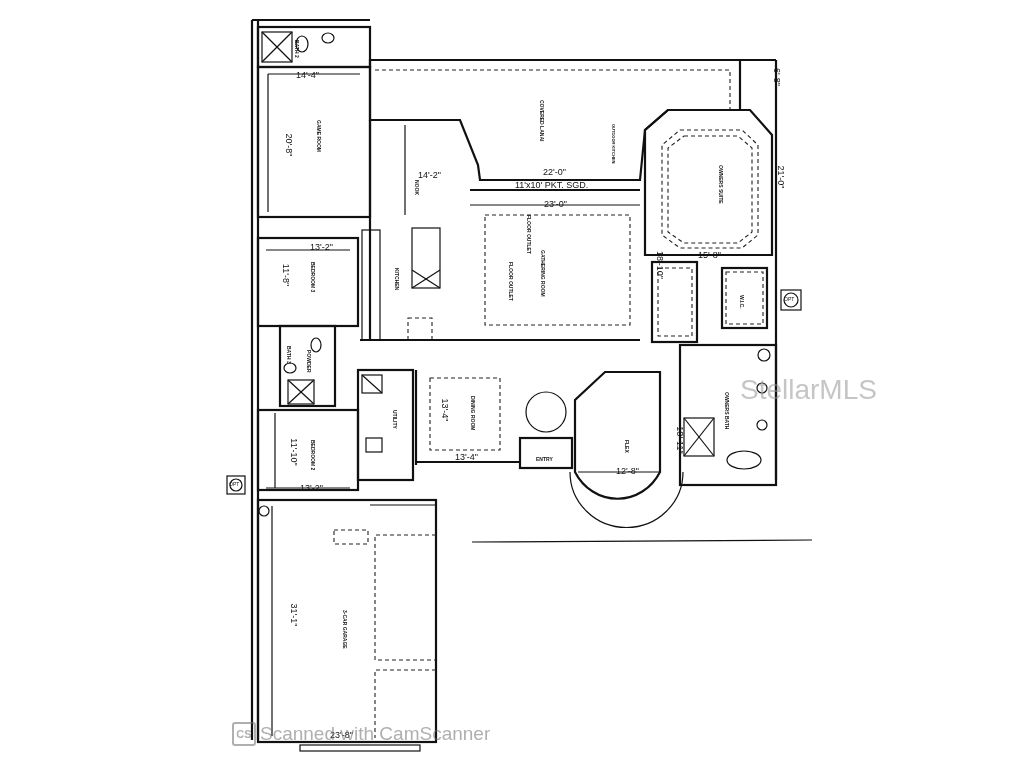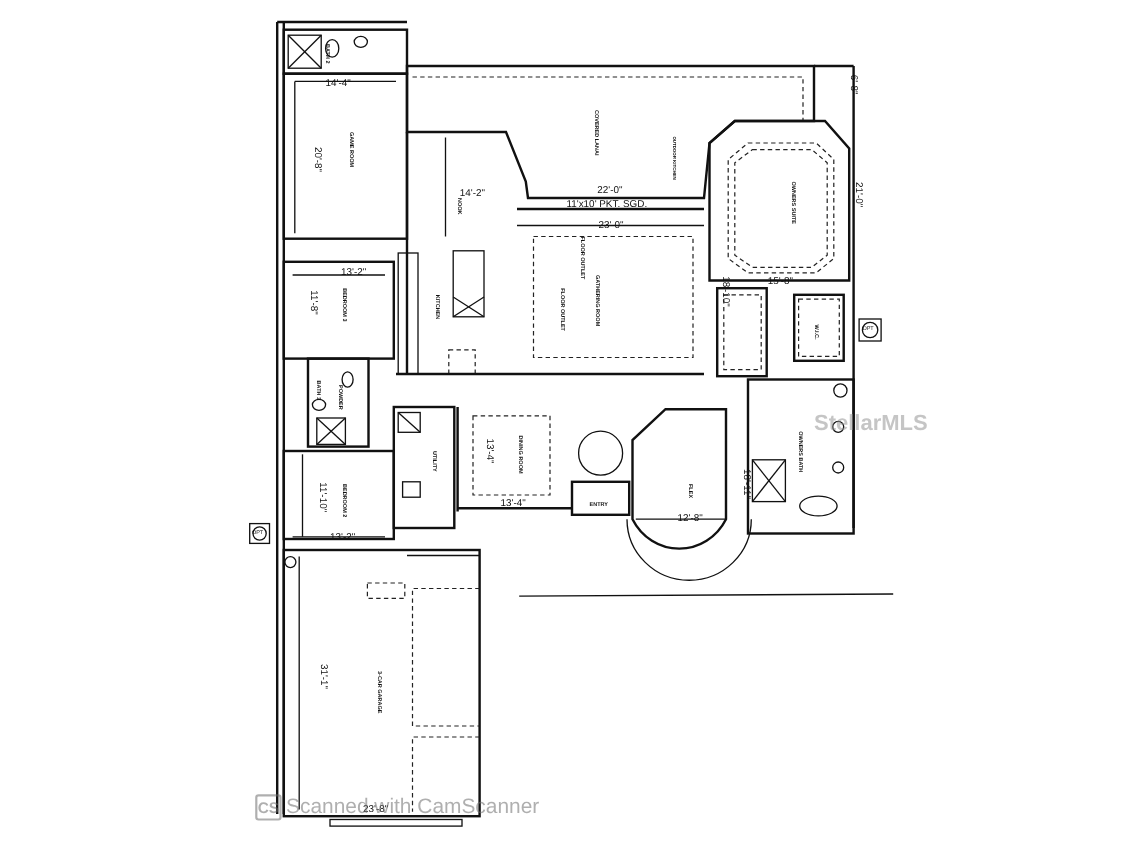--- a/index.html
+++ b/index.html
@@ -5,22 +5,22 @@
   html,body{margin:0;padding:0;background:#fff;}
   body{width:1024px;height:768px;position:relative;overflow:hidden;font-family:"Liberation Sans",sans-serif;}
   #plan{position:absolute;left:0;top:0;width:1024px;height:768px;}
   .w{stroke:#111;stroke-width:2.2;fill:none;}
   .wt{stroke:#111;stroke-width:1.2;fill:none;}
   .d{stroke:#222;stroke-width:1.1;fill:none;stroke-dasharray:4 3;}
   .lbl{position:absolute;font-family:"Liberation Sans",sans-serif;color:#111;white-space:nowrap;}
   .dim{font-size:9px;}
   .rot{transform-origin:left top;transform:rotate(90deg);font-size:5px;font-weight:bold;line-height:6px;}
   .wm{position:absolute;left:232px;top:722px;display:flex;align-items:center;gap:4px;color:rgba(110,110,110,0.55);font-size:19px;}
-  .wm-box{width:20px;height:20px;border:2px solid rgba(110,110,110,0.55);border-radius:3px;font-size:14px;font-weight:bold;display:flex;align-items:center;justify-content:center;}
-  .mls{position:absolute;left:740px;top:374px;color:rgba(150,150,150,0.55);font-size:20px;font-weight:bold;}
+  .wm-box{width:20px;height:20px;border:2px solid rgba(110,110,110,0.55);border-radius:3px;font-size:11px;font-weight:bold;display:flex;align-items:center;justify-content:center;}
+  .mls{position:absolute;left:740px;top:374px;color:rgba(150,150,150,0.55);font-size:28px;font-weight:normal;}
 </style>
 </head>
 <body>
 
 <svg id="plan" viewBox="0 0 1024 768" xmlns="http://www.w3.org/2000/svg">
 
   <g>
     <rect class="w" x="258" y="27" width="112" height="40"></rect>
     <rect class="wt" x="262" y="32" width="30" height="30"></rect>
     <line class="wt" x1="262" y1="32" x2="292" y2="62"></line>

